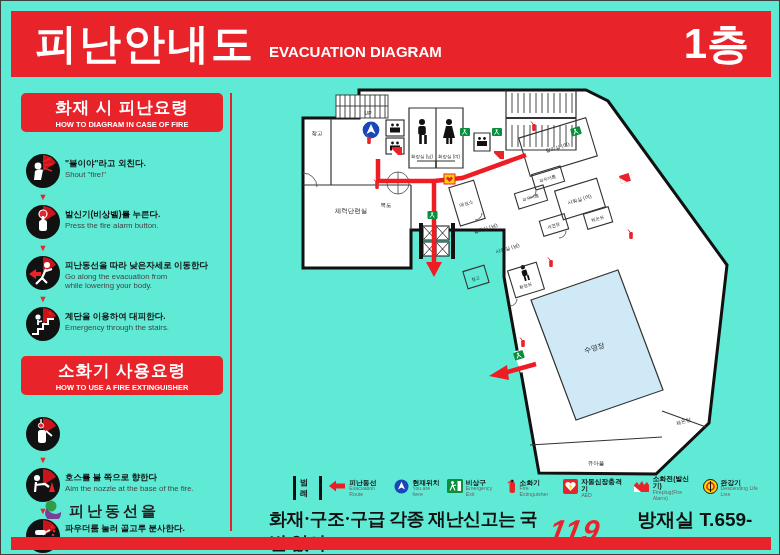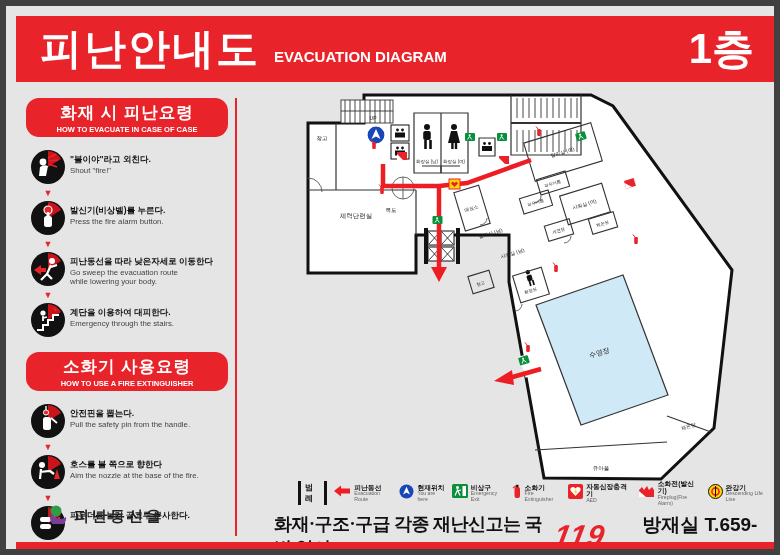--- a/index.html
+++ b/index.html
@@ -1,31 +1,31 @@
 <!DOCTYPE html>
 <html><head>
 <meta charset="utf-8">
 <style>
   * { margin:0; padding:0; box-sizing:border-box; }
   html,body { width:780px; height:555px; }
   body { font-family:"Liberation Sans","DejaVu Sans",sans-serif; background:#fff; position:relative; }
-  .page { position:absolute; left:0; top:0; width:780px; height:555px; background:#e5e5e5; border:6px solid #404040; overflow:hidden; }
+  .page { position:absolute; left:0; top:0; width:780px; height:555px; background:#5eead4; border:1px solid #404040; overflow:hidden; }
 
   
   .hdr { position:absolute; left:10px; top:10px; width:760px; height:66px; background:#e8232a; display:flex; align-items:center; }
   .hdr .t-ko { color:#fff; font-weight:bold; font-size:42px; letter-spacing:2px; margin-left:24px; line-height:1; }
   .hdr .t-en { color:#fff; font-weight:bold; font-size:15px; margin-left:14px; margin-top:14px; letter-spacing:0; }
   .hdr .floor { color:#fff; font-weight:bold; font-size:42px; margin-left:auto; margin-right:22px; }
 
   
   .vdiv { position:absolute; left:229px; top:92px; width:2px; height:438px; background:#e8232a; }
 
   
   .sb { position:absolute; left:20px; top:92px; width:202px; }
-  .sec-h { background:#e8232a; border-radius:13px; color:#fff; text-align:center; padding:4px 2px 3px; margin-bottom:12px; }
+  .sec-h { background:#e8232a; border-radius:5px; color:#fff; text-align:center; padding:4px 2px 3px; margin-bottom:21px; }
   .sec-h .k { font-size:16.5px; font-weight:bold; letter-spacing:1px; display:block; }
   .sec-h .e { font-size:7.5px; font-weight:bold; display:block; margin-top:1px; }
   .steps { list-style:none; }
   .step { display:flex; align-items:flex-start; margin-bottom:2px; }
   .ic-col { width:44px; display:flex; flex-direction:column; align-items:center; }
   .stxt { padding-top:5px; }
   .stxt .k { font-size:8.5px; font-weight:bold; color:#111; display:block; line-height:1.25; }
   .stxt .e { font-size:7.8px; color:#444; display:block; line-height:1.2; margin-top:1px; white-space:pre-line; }
   .arrow-dn { color:#e8232a; font-size:9px; line-height:8px; height:9px; }
   .sec2 { margin-top:10px; }
@@ -63,21 +63,21 @@
     <span class="t-ko">피난안내도</span>
     <span class="t-en">EVACUATION DIAGRAM</span>
     <span class="floor">1층</span>
   </div>
 
   <div class="vdiv"></div>
 
   <div class="sb">
     <div class="sec-h">
       <span class="k">화재 시 피난요령</span>
-      <span class="e">HOW TO EVACUATE IN CASE OF CASE</span>
+      <span class="e">HOW TO DIAGRAM IN CASE OF FIRE</span>
     </div>
     <ul class="steps">
       <li class="step">
         <span class="ic-col">
           <span>
             <svg width="36" height="36">
                 <circle cx="18" cy="18" r="17" fill="#111"></circle>
                 <path d="M18,18 L18,2 A16,16 0 0 1 31,10 Z" fill="#c8151c"></path>
                 <circle cx="13" cy="13" r="3.4" fill="#fff"></circle>
                 <path d="M10,18 q4,-3 8,-1 l-2,10 h-7 z" fill="#fff"></path>
@@ -117,21 +117,21 @@
                 <path d="M18,18 L18,2 A16,16 0 0 1 31,10 Z" fill="#c8151c"></path>
                 <circle cx="22" cy="10" r="3" fill="#fff"></circle>
                 <path d="M21,14 L17,23 M17,23 L11,29 M17,23 L22,28 M21,16 L27,14" stroke="#fff" stroke-width="2.2" fill="none"></path>
                 <polygon points="4,19 11,14 11,17 16,17 16,21 11,21 11,24" fill="#e8232a"></polygon>
               </svg>
           </span>
           <span class="arrow-dn">▼</span>
         </span>
         <span class="stxt">
             <span class="k">피난동선을 따라 낮은자세로 이동한다</span>
-            <span class="e">Go sweep the evacuation route
+            <span class="e">Go along the evacuation from
 while lowering your body.</span>
           </span>
       </li>
       <li class="step">
         <span class="ic-col">
           <span>
             <svg width="36" height="36">
                 <circle cx="18" cy="18" r="17" fill="#111"></circle>
                 <path d="M18,18 L18,2 A16,16 0 0 1 31,10 Z" fill="#c8151c"></path>
                 <path d="M7,28 h6 v-5 h5 v-5 h5 v-5 h6" stroke="#fff" stroke-width="2" fill="none"></path>
@@ -160,24 +160,20 @@
                 <circle cx="18" cy="18" r="17" fill="#111"></circle>
                 <path d="M18,18 L18,2 A16,16 0 0 1 31,10 Z" fill="#c8151c"></path>
                 <rect x="13" y="14" width="8" height="13" rx="2.5" fill="#fff"></rect>
                 <path d="M21,15 L27,20" stroke="#fff" stroke-width="1.8"></path>
                 <circle cx="16" cy="9.5" r="2.6" fill="#e8232a" stroke="#fff" stroke-width="1"></circle>
                 <path d="M16,7 L16,3" stroke="#fff" stroke-width="1.4"></path>
               </svg>
           </span>
           <span class="arrow-dn">▼</span>
         </span>
-        <span class="stxt">
-            <span class="k">안전핀을 뽑는다.</span>
-            <span class="e">Pull the safety pin from the handle.</span>
-          </span>
       </li>
       <li class="step">
         <span class="ic-col">
           <span>
             <svg width="36" height="36">
                 <circle cx="18" cy="18" r="17" fill="#111"></circle>
                 <path d="M18,18 L18,2 A16,16 0 0 1 31,10 Z" fill="#c8151c"></path>
                 <circle cx="12" cy="11" r="3" fill="#fff"></circle>
                 <path d="M11,15 L10,25 M10,18 L20,17 L24,20" stroke="#fff" stroke-width="2.2" fill="none"></path>
                 <polygon points="24,25 30,25 27,15" fill="#e8232a"></polygon>

